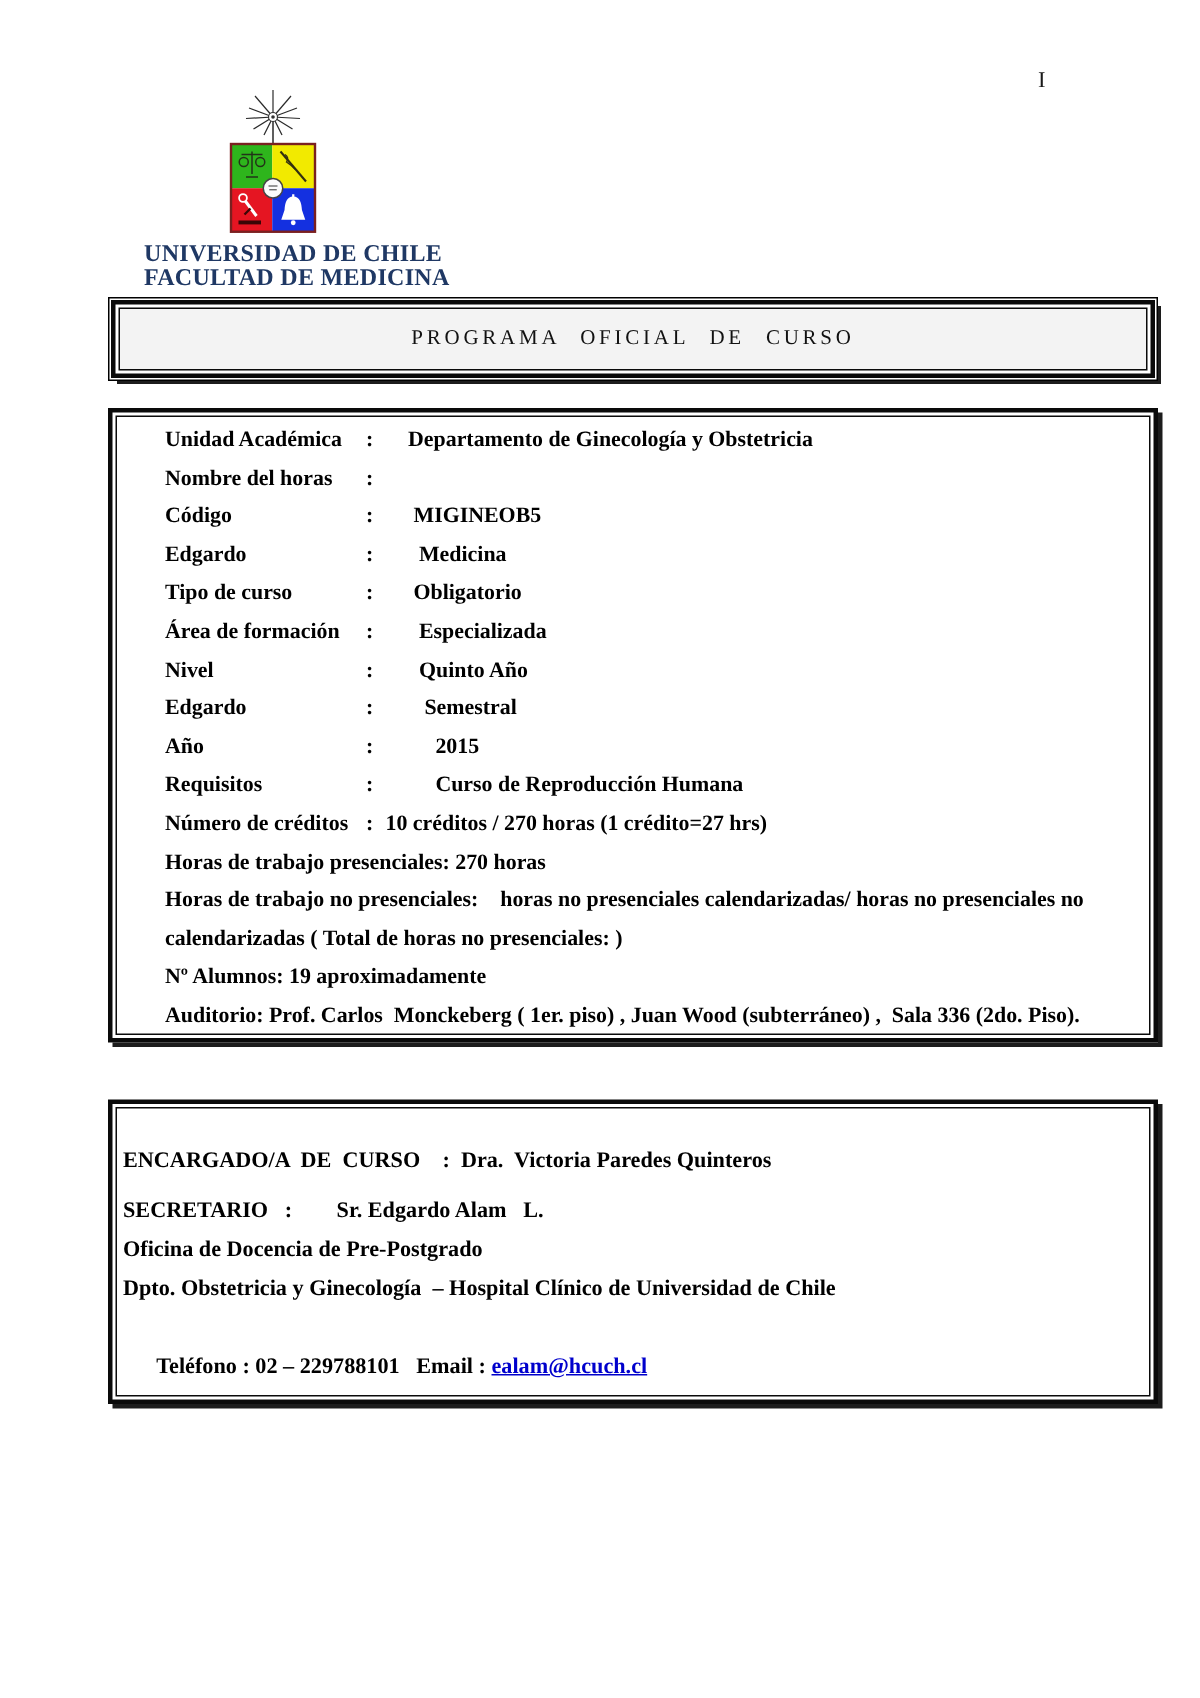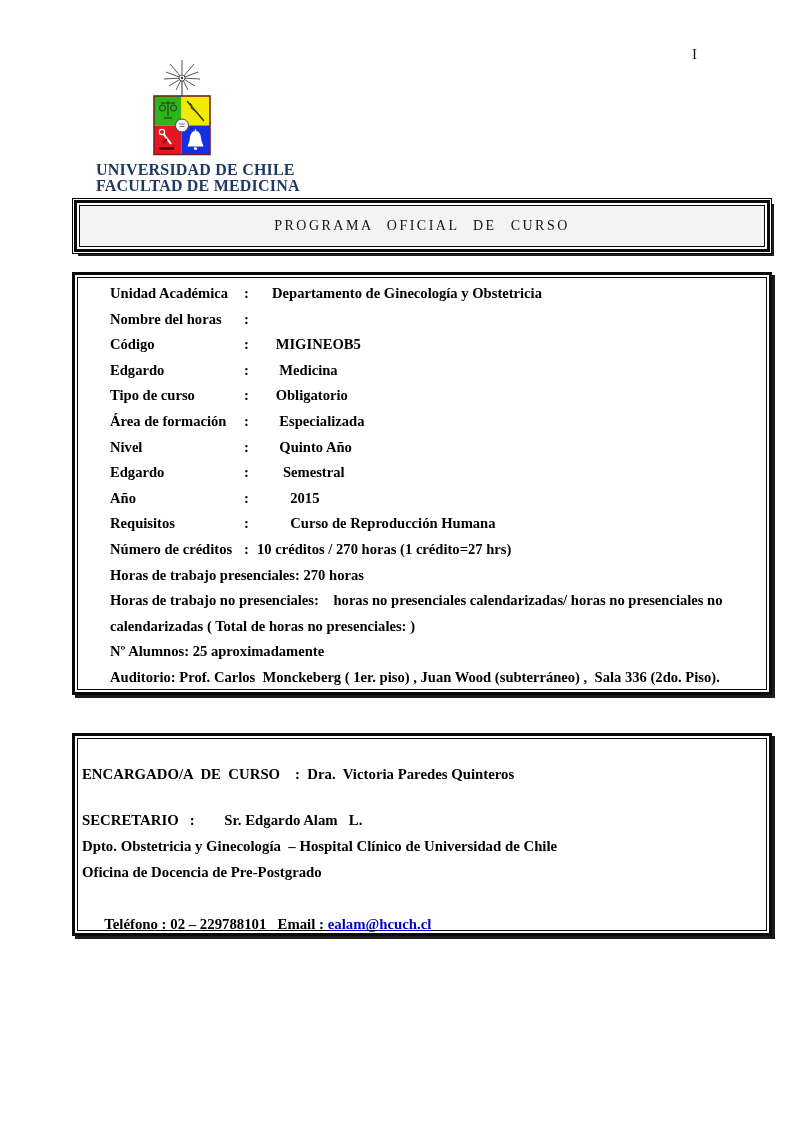--- a/index.html
+++ b/index.html
@@ -53,21 +53,21 @@
   .fval{white-space:pre-wrap;text-align:center;}
   .pline{
     line-height:25.6px;font-size:14.6px;font-weight:bold;white-space:pre-wrap;
   }
 
   .contactbox{left:72px;top:733px;width:694px;height:197px;}
   .contactbox .box-inner{padding:22px 24px 0 4px;}
   .cline{
     line-height:26px;font-size:14.8px;font-weight:bold;white-space:pre-wrap;
   }
-  .cline.gap{margin-top:20px;}
+  .cline.gap{margin-top:7px;}
   .email-link{
     color:var(--c-link,#0000cc);text-decoration:underline;cursor:pointer;
     font-weight:bold;
     margin-top:41px;
   }
 </style>
 </head>
 <body>
 
 <div class="pagenum">I</div>
@@ -194,28 +194,28 @@
       <span class="fval">     Curso de Reproducción Humana</span>
     </div>
     <div class="frow tight">
       <span class="flabel">Número de créditos</span>
       <span class="fcolon">:</span>
       <span class="fval">10 créditos / 270 horas (1 crédito=27 hrs)</span>
     </div>
 
     <div class="pline">Horas de trabajo presenciales: 270 horas</div>
     <div class="pline">Horas de trabajo no presenciales:    horas no presenciales calendarizadas/ horas no presenciales no calendarizadas ( Total de horas no presenciales: )</div>
-    <div class="pline">Nº Alumnos: 25 aproximadamente</div>
+    <div class="pline">Nº Alumnos: 19 aproximadamente</div>
     <div class="pline">Auditorio: Prof. Carlos  Monckeberg ( 1er. piso) , Juan Wood (subterráneo) ,  Sala 336 (2do. Piso).</div>
   </div>
 </div>
 
 <div class="box3d contactbox">
   <div class="box-inner">
     <div class="cline">ENCARGADO/A  DE  CURSO    :  Dra.  Victoria Paredes Quinteros</div>
     <div class="cline gap">SECRETARIO   :        Sr. Edgardo Alam   L.</div>
+    <div class="cline">Oficina de Docencia de Pre-Postgrado</div>
     <div class="cline">Dpto. Obstetricia y Ginecología  – Hospital Clínico de Universidad de Chile</div>
-    <div class="cline">Oficina de Docencia de Pre-Postgrado</div>
     <div class="cline">
       <span>Teléfono : 02 – 229788101   Email : </span><a class="email-link">ealam@hcuch.cl</a>
     </div>
   </div>
 </div>
 
 </body></html>

